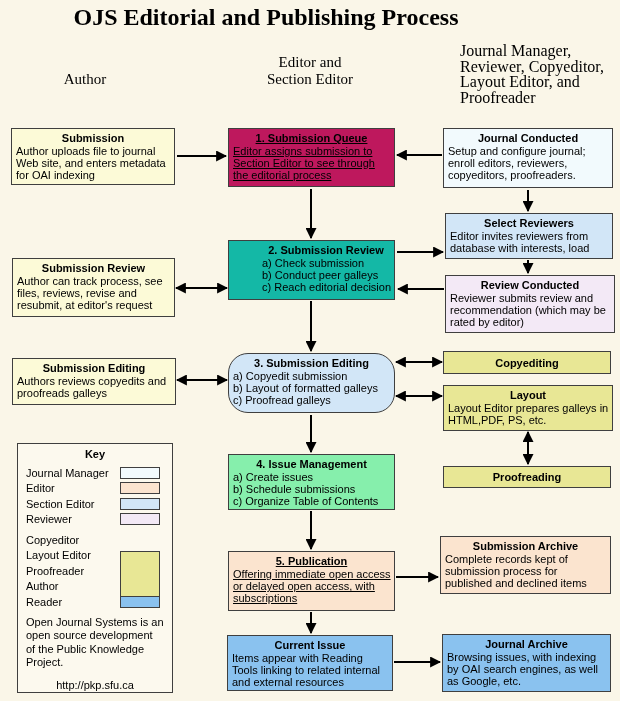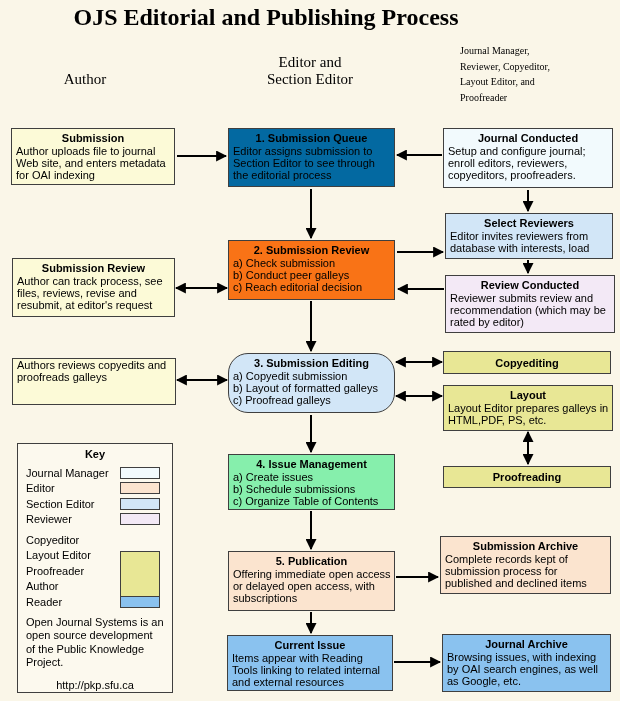--- a/index.html
+++ b/index.html
@@ -8,21 +8,21 @@
     background:#FAF6E8;overflow:hidden;
     font-family:"Liberation Sans",sans-serif;color:#000;
   }
   .title{
     position:absolute;left:0;top:4px;width:532px;text-align:center;
     font-family:"Liberation Serif",serif;font-size:24px;font-weight:600;
   }
   .hdr{position:absolute;font-family:"Liberation Serif",serif;white-space:pre-line;}
   .hdr-author{left:40px;top:71px;width:90px;text-align:center;font-size:15px;}
   .hdr-editor{left:230px;top:54px;width:160px;text-align:center;font-size:15px;line-height:17px;}
-  .hdr-manager{left:460px;top:43px;width:155px;font-size:10px;line-height:15.5px;}
+  .hdr-manager{left:460px;top:43px;width:155px;font-size:16px;line-height:15.5px;}
   .arrows{position:absolute;left:0;top:0;pointer-events:none;}
   .arrows line{stroke:#000;stroke-width:2;}
   .box{
     position:absolute;border:1px solid #3f3f3f;box-sizing:border-box;
     font-size:11px;line-height:12px;
   }
   .bt{font-weight:bold;text-align:center;margin:3px 2px 1px;}
   .bb{margin:0 3px 0 4px;white-space:pre-line;}
   .single{display:flex;align-items:center;justify-content:center;}
   .single .bt{margin:0;}
@@ -95,46 +95,47 @@
 
   <div class="box" id="b-author-submission" style="background-color: rgb(252, 250, 215);">
     <div class="bt">Submission</div>
     <div class="bb">Author uploads file to journal Web site, and enters metadata for OAI indexing</div>
   </div>
   <div class="box" id="b-author-review" style="background-color: rgb(252, 250, 215);">
     <div class="bt">Submission Review</div>
     <div class="bb">Author can track process, see files, reviews, revise and resubmit, at editor's request</div>
   </div>
   <div class="box" id="b-author-editing" style="background-color: rgb(252, 250, 215);">
+    <div class="bt">Submission Editing</div>
     <div class="bb">Authors reviews copyedits and proofreads galleys</div>
   </div>
 
-  <div class="box" id="b-q1" style="background-color: #0369a1;">
+  <div class="box" id="b-q1" style="background-color: #be185d; text-decoration: underline;">
     <div class="bt">1. Submission Queue</div>
     <div class="bb">Editor assigns submission to Section Editor to see through the editorial process</div>
   </div>
-  <div class="box" id="b-q2" style="background-color: #f97316;">
+  <div class="box" id="b-q2" style="background-color: #14b8a6; padding-left: 29px;">
     <div class="bt">2. Submission Review</div>
     <div class="bb">a) Check submission
 b) Conduct peer galleys
 c) Reach editorial decision</div>
   </div>
   <div class="box" id="b-q3" style="background-color: rgb(210, 230, 247); border-radius: 20px;">
     <div class="bt">3. Submission Editing</div>
     <div class="bb">a) Copyedit submission
 b) Layout of formatted galleys
 c) Proofread galleys</div>
   </div>
   <div class="box" id="b-q4" style="background-color: #86efac;">
     <div class="bt">4. Issue Management</div>
     <div class="bb">a) Create issues
 b) Schedule submissions
 c) Organize Table of Contents</div>
   </div>
-  <div class="box" id="b-q5" style="background-color: rgb(251, 228, 207);">
+  <div class="box" id="b-q5" style="background-color: rgb(251, 228, 207); text-decoration: underline;">
     <div class="bt">5. Publication</div>
     <div class="bb">Offering immediate open access or delayed open access, with subscriptions</div>
   </div>
   <div class="box" id="b-current" style="background-color: rgb(138, 194, 239);">
     <div class="bt">Current Issue</div>
     <div class="bb">Items appear with Reading Tools linking to related internal and external resources</div>
   </div>
 
   <div class="box" id="b-jm" style="background-color: rgb(242, 250, 253);">
     <div class="bt">Journal Conducted</div>

